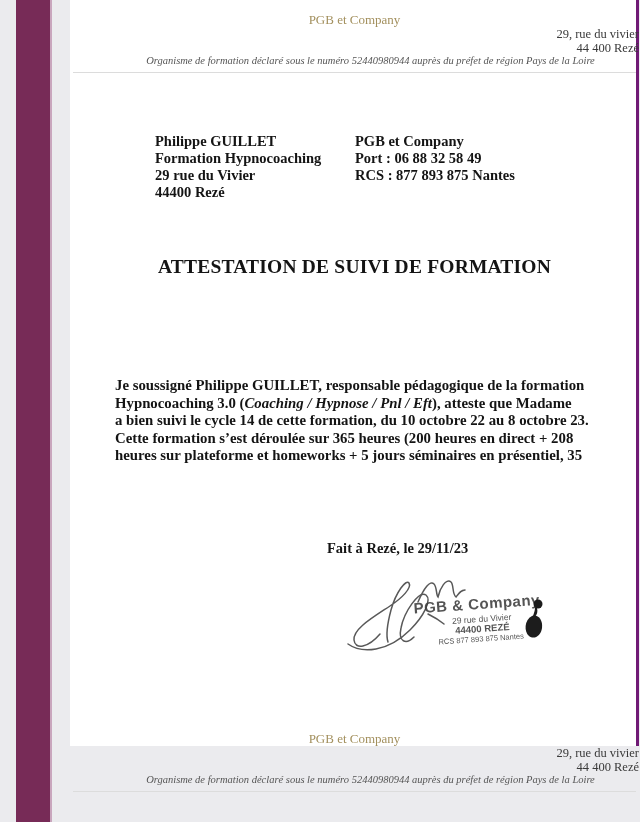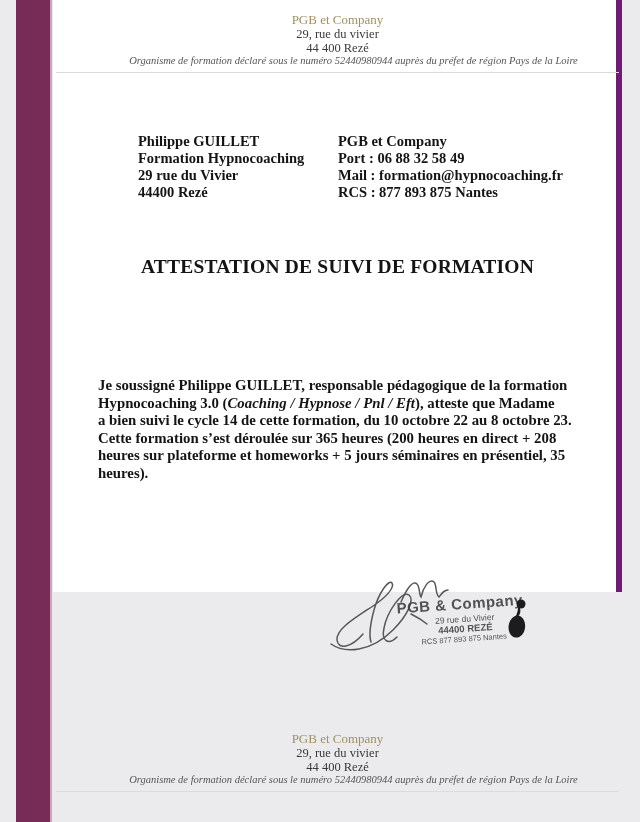--- a/index.html
+++ b/index.html
@@ -10,28 +10,28 @@
     position: relative;
     color: #141414;
   }
   .accent-bar {
     position: absolute; left: 16px; top: 0;
     width: 36px; height: 822px;
     background: #772b57;
     border-right: 2px solid #c9a6bd;
   }
   .page {
-    position: absolute; left: 53px; top: 0;
-    width: 569px; height: 592px;
+    position: absolute; left: 70px; top: 0;
+    width: 569px; height: 746px;
     background: #ffffff;
-    border-right: 6px solid #701a75;
+    border-right: 3px solid #701a75;
   }
   .letterhead { position: absolute; left: 0; width: 569px; text-align: center; }
   .lh-company { font-size: 13px; color: #a3905e; line-height: 14px; }
-  .lh-addr { font-size: 12.5px; color: #3a3a3a; line-height: 14px; }
+  .lh-addr { font-size: 12.5px; color: #3a3a3a; line-height: 14px; text-align: right; }
   .lh-decl { font-size: 10.5px; font-style: italic; color: #555; line-height: 12px; margin-left: 32px; }
   .rule {
     position: absolute; left: 3px; width: 563px; height: 0;
     border-top: 1px solid #dcdcdc;
   }
   .contact-col { position: absolute; top: 133px; font-weight: bold; font-size: 14.5px; line-height: 17px; }
   .contact-left { left: 45px; margin-left: 40px; }
   .contact-right { left: 285px; }
   .doc-title {
     position: absolute; top: 256px; left: 0; width: 569px;
@@ -72,37 +72,36 @@
   <div class="contact-col contact-left">
     <div>Philippe GUILLET</div>
     <div>Formation Hypnocoaching</div>
     <div>29 rue du Vivier</div>
     <div>44400 Rezé</div>
   </div>
 
   <div class="contact-col contact-right">
     <div>PGB et Company</div>
     <div>Port : 06 88 32 58 49</div>
-    <div>Mail : formation@hypnocoaching.fr</div>
     <div>RCS : 877 893 875 Nantes</div>
   </div>
 
   <div class="doc-title">
     <span>ATTESTATION DE SUIVI DE FORMATION</span>
   </div>
 
   <div class="body-par">
       <div><span>Je soussigné Philippe GUILLET, responsable pédagogique de la formation</span></div>
       <div><span>Hypnocoaching 3.0 (</span><span class="it">Coaching / Hypnose / Pnl / Eft</span><span>), atteste que Madame</span></div>
       <div><span>a bien suivi le cycle 14 de cette formation, du 10 octobre 22 au 8 octobre 23.</span></div>
       <div><span>Cette formation s’est déroulée sur 365 heures (200 heures en direct + 208</span></div>
       <div><span>heures sur plateforme et homeworks + 5 jours séminaires en présentiel, 35</span></div>
-      <div><span>heures).</span></div>
     </div>
 
+  <div class="date-line">Fait à Rezé, le 29/11/23</div>
 
   <div class="sig-wrap">
     <svg width="215" height="105" viewBox="0 0 215 105">
 
       <g stroke="#474747" stroke-width="1.5" fill="none" stroke-linecap="round" opacity="0.9">
         <path d="M 8 76 C 22 86 48 84 70 62 C 84 48 92 32 86 27 C 79 22 64 44 61 60 C 58 74 66 77 74 69"></path>
         <path d="M 40 66 C 28 80 15 82 14 72 C 13 61 32 50 50 38 C 62 30 72 20 69 15 C 66 11 56 24 51 42 C 47 57 46 68 48 74"></path>
         <path d="M 78 34 C 84 20 90 12 94 16 C 97 19 96 27 98 29 C 100 20 106 10 111 14 C 114 17 112 26 116 29 C 119 25 121 22 125 22"></path>
         <path d="M 88 46 C 94 49 99 52 104 56"></path>
       </g>

